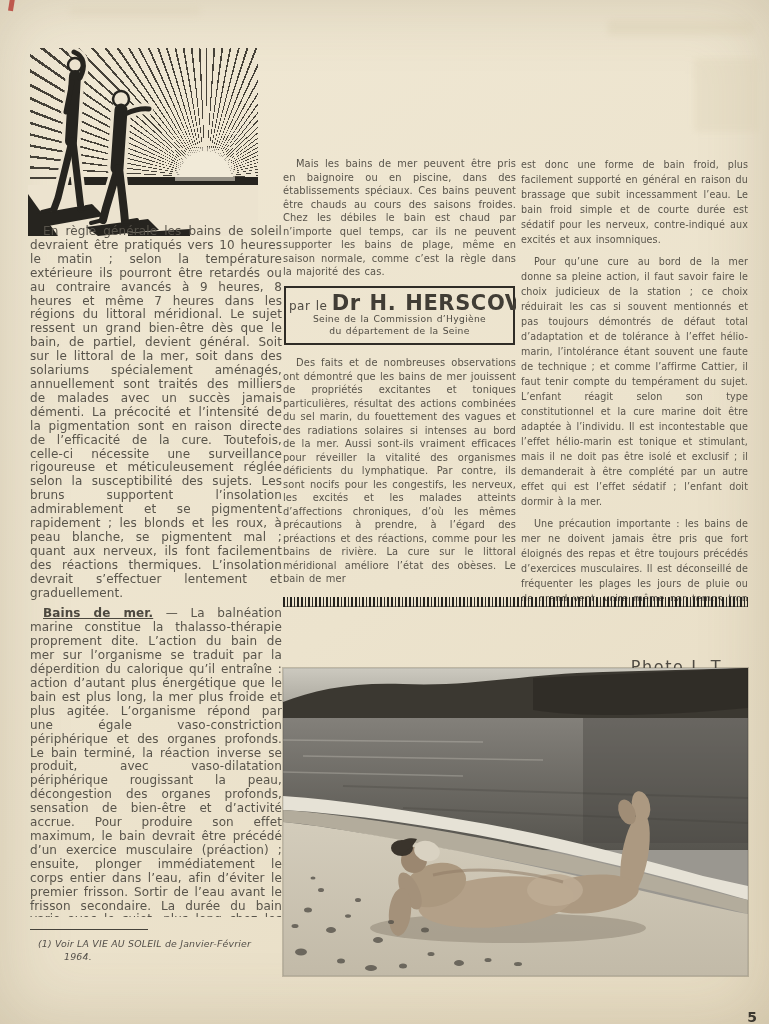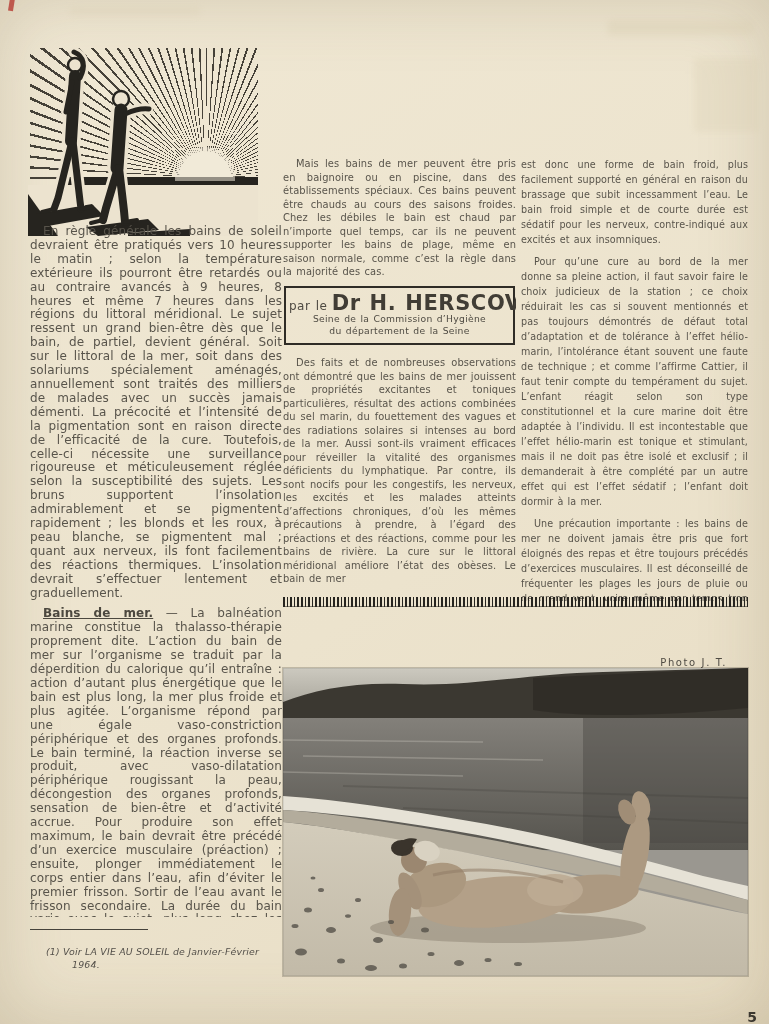--- a/index.html
+++ b/index.html
@@ -49,27 +49,27 @@
   .byline-prefix{font-size:12px;letter-spacing:.5px;}
   .byline-name{font-size:21px;font-weight:bold;letter-spacing:.6px;color:#413d35;}
   .byline-role{font-size:9.2px;line-height:11.5px;letter-spacing:.3px;}
 
   
   .hatch{position:absolute;left:283px;top:597px;width:465px;height:9px;
     background:repeating-linear-gradient(90deg,#26241f 0 1.6px,rgba(0,0,0,0) 1.6px 3.6px);
     border-bottom:1px solid rgba(38,36,31,.55);}
 
   
-  .credit{position:absolute;left:560px;top:657px;width:167px;text-align:right;font-size:10px;letter-spacing:1.6px;color:#4f4b43;}
+  .credit{position:absolute;left:560px;top:657px;width:167px;text-align:right;font-size:16px;letter-spacing:1.6px;color:#4f4b43;}
   .photo{position:absolute;left:283px;top:668px;width:465px;height:308px;background:#9a9790;box-shadow:0 0 0 1px rgba(60,55,45,.25);}
 
   
   .footnote{position:absolute;left:30px;top:929px;width:252px;}
   .fn-rule{width:118px;border-top:1.5px solid #45423b;margin-bottom:7px;}
-  .fn-text{margin:16px;font-size:9.4px;line-height:12.6px;font-style:italic;letter-spacing:.2px;
+  .fn-text{margin:8px;font-size:9.4px;line-height:12.6px;font-style:italic;letter-spacing:.2px;
     padding-left:26px;text-indent:-26px;color:#54504a;}
 
   .page-number{position:absolute;right:12px;top:1009px;font-size:14px;font-weight:bold;color:#3c3830;}
 </style>
 </head>
 <body>
 
 <div class="page">
 
   <div class="red-tick"></div>

